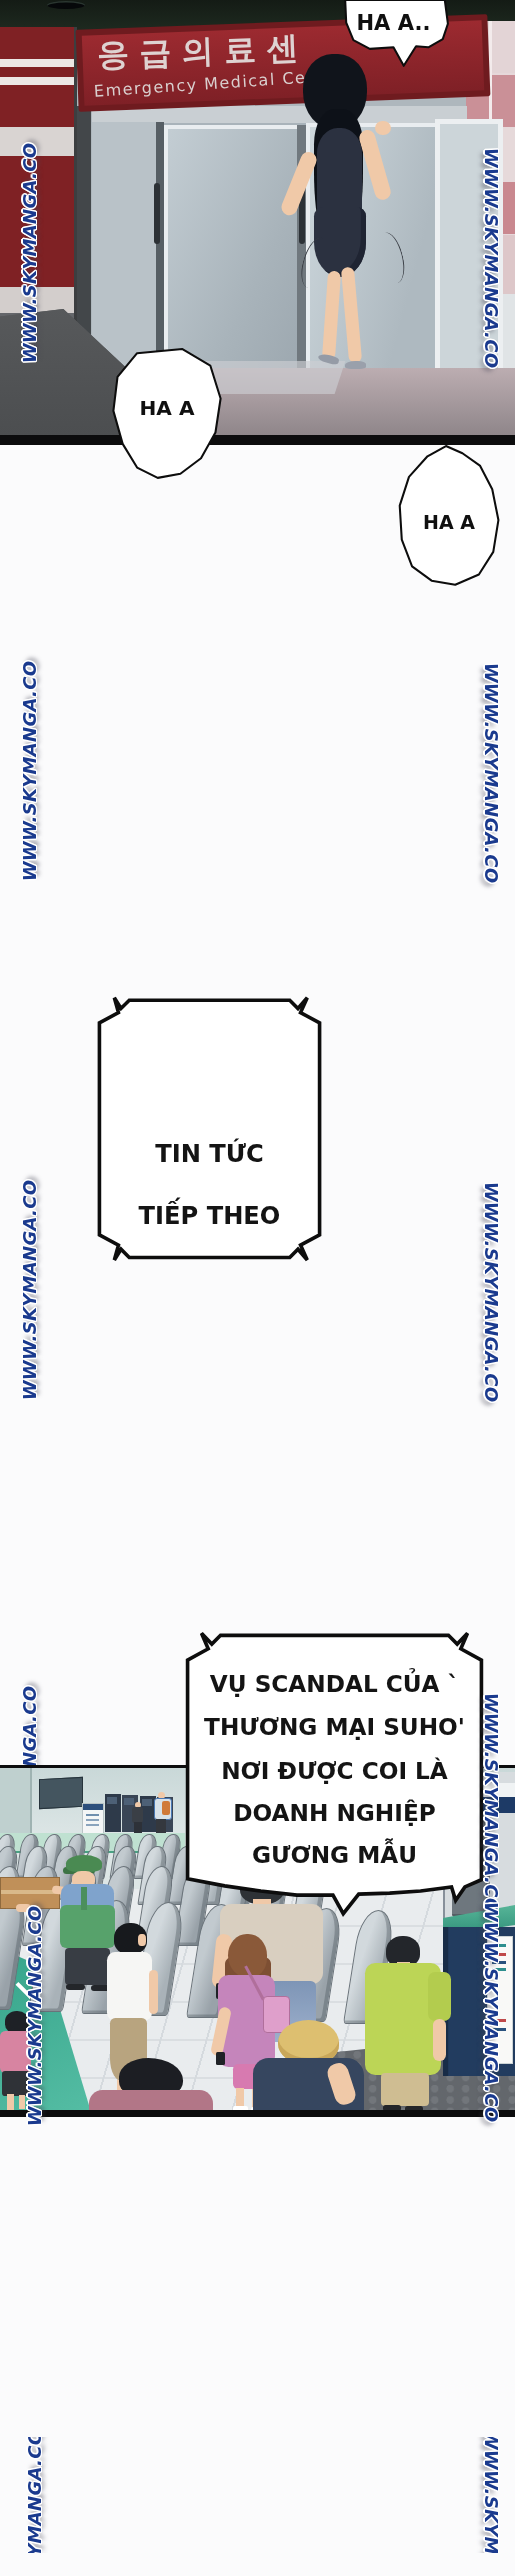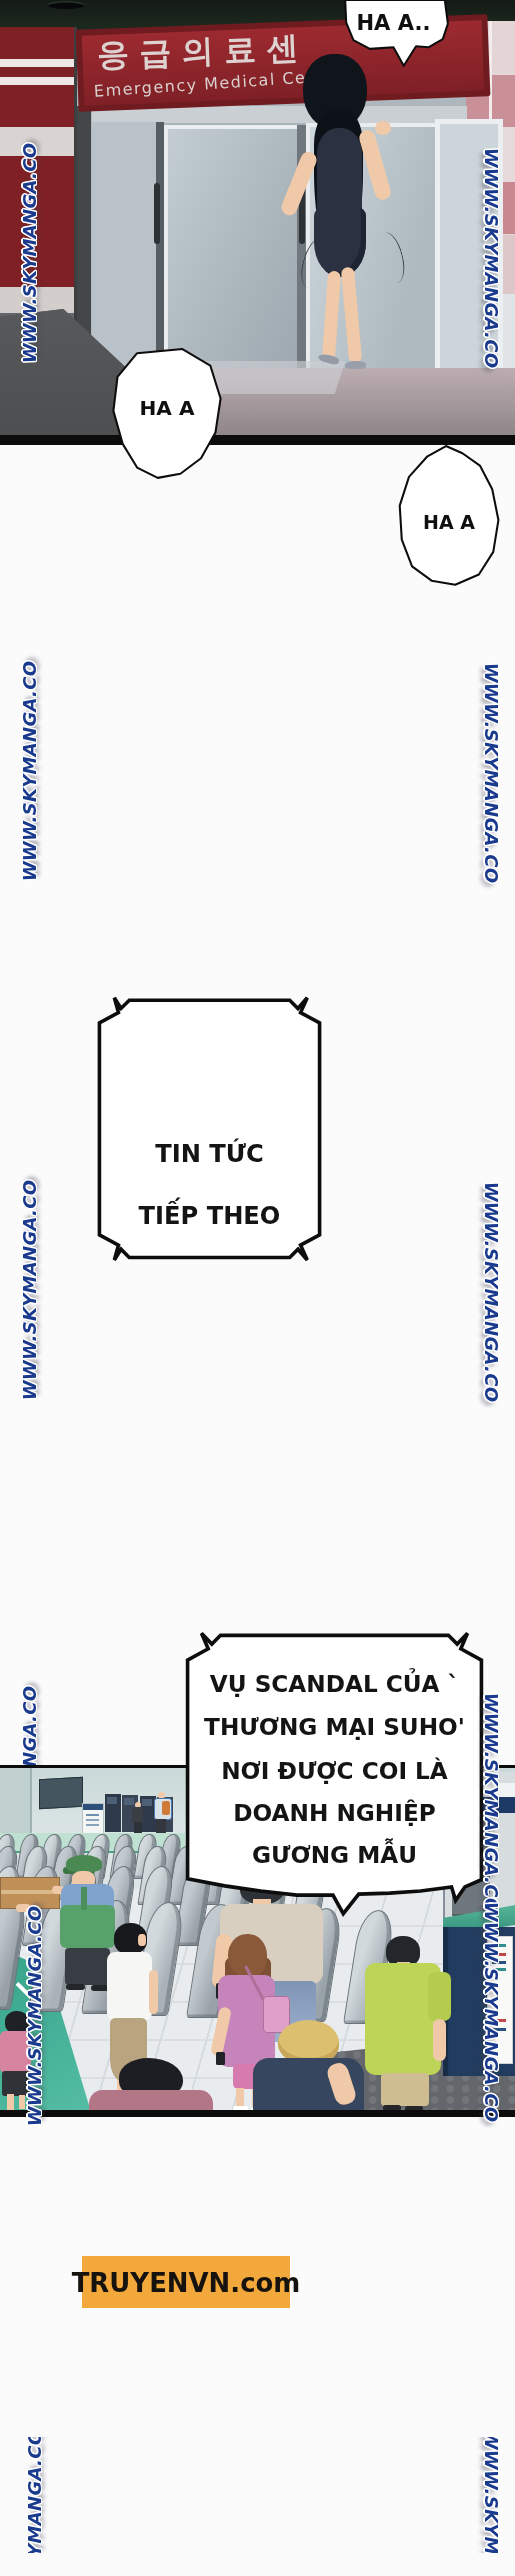--- a/index.html
+++ b/index.html
@@ -327,78 +327,75 @@
     <div class="abs" style="left:-3.1px;top:243px;width:38px;height:99px;">
       <div class="abs" style="left:8.2px;top:0;width:24px;height:21.6px;background:#1e2126;border-radius:48% 48% 40% 40%;"></div>
       <div class="abs" style="left:3.1px;top:19.6px;width:31px;height:42px;background:#d784a1;border-radius:5.2px;"></div>
       <div class="abs" style="left:5.2px;top:60px;width:28px;height:25px;background:#2f3237;border-radius:3.1px;"></div>
       <div class="abs skin" style="left:10.3px;top:83px;width:6.7px;height:15.5px;"></div>
       <div class="abs skin" style="left:21.6px;top:84px;width:6.7px;height:14.4px;"></div>
     </div>
   </div>
   <div class="blackbar" style="top:2110px;height:7.2px;"></div>
 
-  <div id="logo">
-    <div>TRUYENVN.com</div>
+
+<div class="wm left" style="left: 13.4px; top: 150px;">
+      <div class="col">
+        <span>WWW.SKYMANGA.CO</span>
+      </div>
+    </div>
+    <div class="wm right" style="left: 475px; top: 155px;">
+      <div class="col">
+        <span>WWW.SKYMANGA.CO</span>
+      </div>
+    </div>
+    <div class="wm left" style="left: 13.4px; top: 668px;">
+      <div class="col">
+        <span>WWW.SKYMANGA.CO</span>
+      </div>
+    </div>
+    <div class="wm right" style="left: 475px; top: 670px;">
+      <div class="col">
+        <span>WWW.SKYMANGA.CO</span>
+      </div>
+    </div>
+    <div class="wm left" style="left: 13.4px; top: 1187px;">
+      <div class="col">
+        <span>WWW.SKYMANGA.CO</span>
+      </div>
+    </div>
+    <div class="wm right" style="left: 475px; top: 1189px;">
+      <div class="col">
+        <span>WWW.SKYMANGA.CO</span>
+      </div>
+    </div>
+    <div class="wm left behind" style="left: 13.4px; top: 1693px;">
+      <div class="col">
+        <span>WWW.SKYMANGA.CO</span>
+      </div>
+    </div>
+    <div class="wm right" style="left: 475px; top: 1700px;">
+      <div class="col">
+        <span>WWW.SKYMANGA.CO</span>
+      </div>
+    </div>
+    <div class="wm left" style="left: 18.5px; top: 1913px;">
+      <div class="col">
+        <span>WWW.SKYMANGA.CO</span>
+      </div>
+    </div>
+    <div class="wm right" style="left: 475px; top: 1909px;">
+      <div class="col">
+        <span>WWW.SKYMANGA.CO</span>
+      </div>
+    </div>
+    <div class="wm left clipped" style="left: 18.5px; top: 2437px; height: 116px;">
+      <div class="col">
+        <span>WWW.SKYMANGA.CO</span>
+      </div>
+    </div>
+    <div class="wm right clipped" style="left: 475px; top: 2437px; height: 116px;">
+      <div class="col">
+        <span>WWW.SKYMANGA.CO</span>
+      </div>
+    </div>
   </div>
 
-<div class="wm left" style="left: 13.4px; top: 150px;">
-      <div class="col">
-        <span>WWW.SKYMANGA.CO</span>
-      </div>
-    </div>
-    <div class="wm right" style="left: 475px; top: 155px;">
-      <div class="col">
-        <span>WWW.SKYMANGA.CO</span>
-      </div>
-    </div>
-    <div class="wm left" style="left: 13.4px; top: 668px;">
-      <div class="col">
-        <span>WWW.SKYMANGA.CO</span>
-      </div>
-    </div>
-    <div class="wm right" style="left: 475px; top: 670px;">
-      <div class="col">
-        <span>WWW.SKYMANGA.CO</span>
-      </div>
-    </div>
-    <div class="wm left" style="left: 13.4px; top: 1187px;">
-      <div class="col">
-        <span>WWW.SKYMANGA.CO</span>
-      </div>
-    </div>
-    <div class="wm right" style="left: 475px; top: 1189px;">
-      <div class="col">
-        <span>WWW.SKYMANGA.CO</span>
-      </div>
-    </div>
-    <div class="wm left behind" style="left: 13.4px; top: 1693px;">
-      <div class="col">
-        <span>WWW.SKYMANGA.CO</span>
-      </div>
-    </div>
-    <div class="wm right" style="left: 475px; top: 1700px;">
-      <div class="col">
-        <span>WWW.SKYMANGA.CO</span>
-      </div>
-    </div>
-    <div class="wm left" style="left: 18.5px; top: 1913px;">
-      <div class="col">
-        <span>WWW.SKYMANGA.CO</span>
-      </div>
-    </div>
-    <div class="wm right" style="left: 475px; top: 1909px;">
-      <div class="col">
-        <span>WWW.SKYMANGA.CO</span>
-      </div>
-    </div>
-    <div class="wm left clipped" style="left: 18.5px; top: 2437px; height: 116px;">
-      <div class="col">
-        <span>WWW.SKYMANGA.CO</span>
-      </div>
-    </div>
-    <div class="wm right clipped" style="left: 475px; top: 2437px; height: 116px;">
-      <div class="col">
-        <span>WWW.SKYMANGA.CO</span>
-      </div>
-    </div>
-  </div>
-
 
 </body></html>

